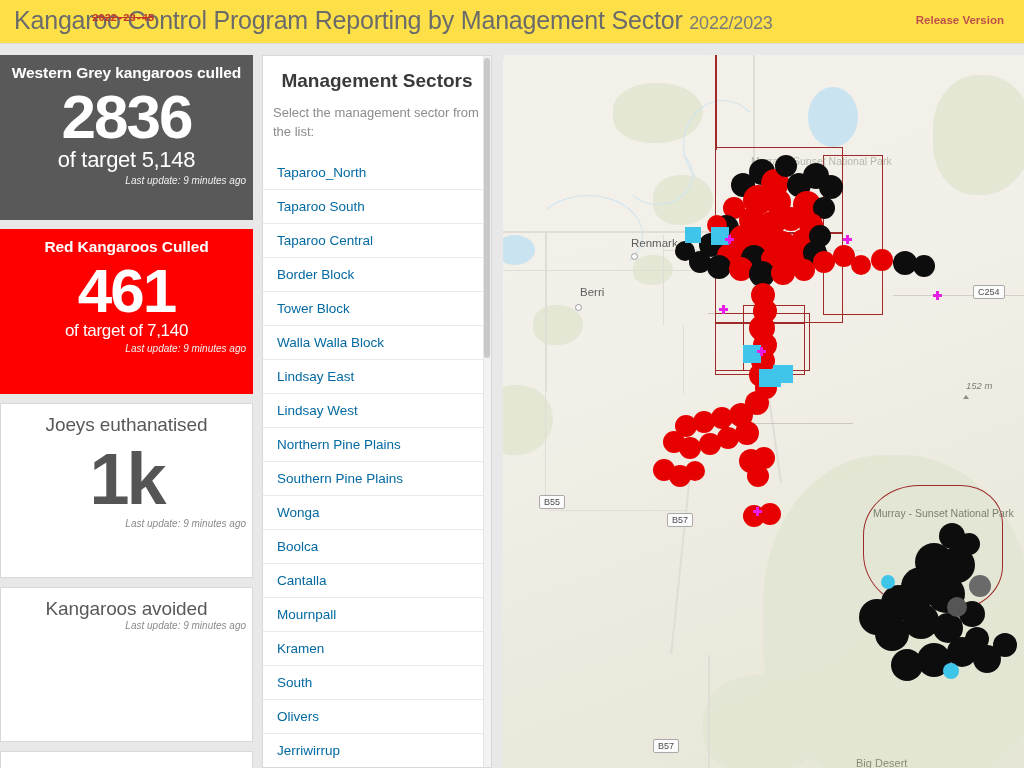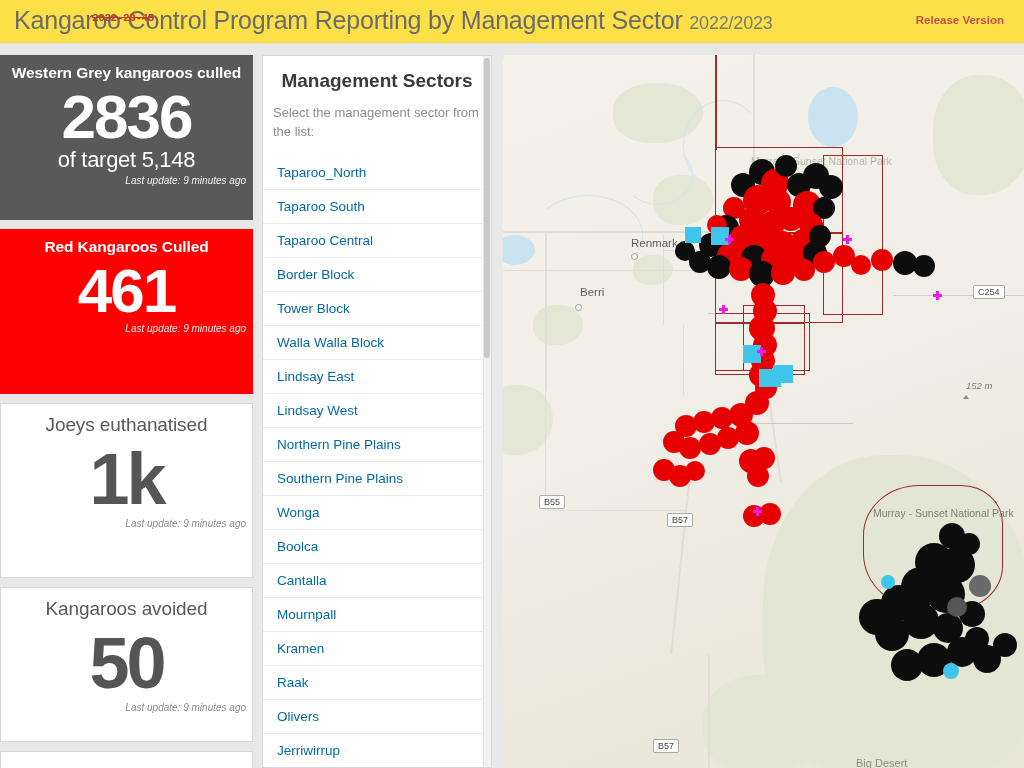--- a/index.html
+++ b/index.html
@@ -196,32 +196,32 @@
     <div class="kpi-card dark card-h1">
       <div class="kpi-title">Western Grey kangaroos culled</div>
       <div class="kpi-value">2836</div>
       <div class="kpi-sub">of target 5,148</div>
       <div class="kpi-update">Last update: 9 minutes ago</div>
     </div>
 
     <div class="kpi-card red card-h2">
       <div class="kpi-title">Red Kangaroos Culled</div>
       <div class="kpi-value">461</div>
+      <div class="kpi-sub small">of target of 7,140</div>
       <div class="kpi-update">Last update: 9 minutes ago</div>
     </div>
 
     <div class="kpi-card plain card-h3">
       <div class="kpi-title">Joeys euthanatised</div>
       <div class="kpi-value">1k</div>
       <div class="kpi-update">Last update: 9 minutes ago</div>
     </div>
 
     <div class="kpi-card plain card-h4">
       <div class="kpi-title">Kangaroos avoided</div>
-      <div class="kpi-value">50</div>
       <div class="kpi-update">Last update: 9 minutes ago</div>
     </div>
 
     <div class="kpi-card plain card-stub"></div>
   </div>
 
   <div class="sector-panel">
     <div class="sector-head">Management Sectors</div>
     <div class="sector-hint">Select the management sector from the list:</div>
     <ul class="sector-list">
@@ -233,21 +233,21 @@
       <li class="sector-item">Walla Walla Block</li>
       <li class="sector-item">Lindsay East</li>
       <li class="sector-item">Lindsay West</li>
       <li class="sector-item">Northern Pine Plains</li>
       <li class="sector-item">Southern Pine Plains</li>
       <li class="sector-item">Wonga</li>
       <li class="sector-item">Boolca</li>
       <li class="sector-item">Cantalla</li>
       <li class="sector-item">Mournpall</li>
       <li class="sector-item">Kramen</li>
-      <li class="sector-item">Raak</li>
+      <li class="sector-item">South</li>
       <li class="sector-item">Olivers</li>
       <li class="sector-item">Jerriwirrup</li>
     </ul>
     <div class="sector-scrollbar">
       <div class="sector-thumb"></div>
     </div>
   </div>
 
   <div class="map">
     <div class="map-land-a"></div>

